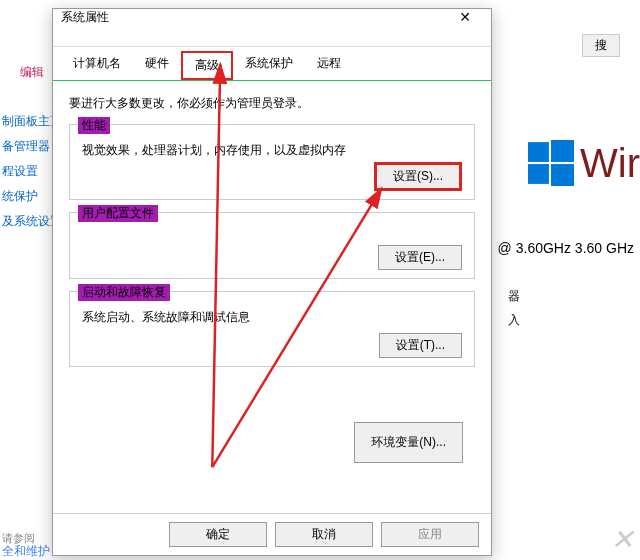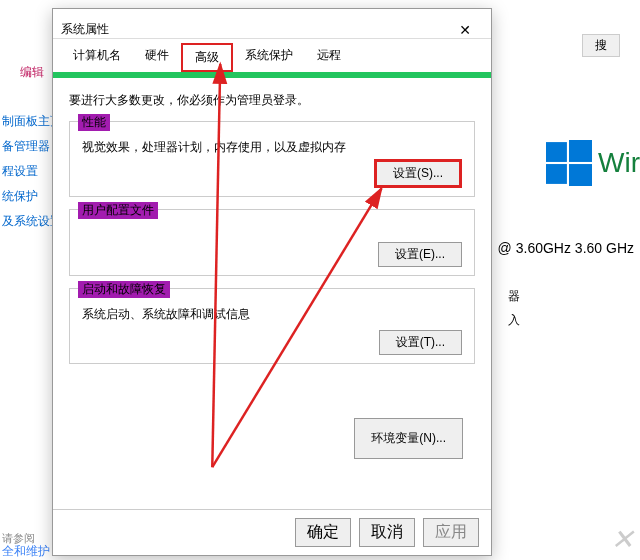--- a/index.html
+++ b/index.html
@@ -28,52 +28,52 @@
   .bg-searchbtn {
     position:absolute; right: 20px; top: 34px;
     border:1px solid #ccc; padding: 2px 12px; background:#f0f0f0;
     font-size:12px;
   }
   .win-logo {
     position:absolute; right: 0; top: 140px;
     display:flex; align-items:center;
   }
   .win-logo svg { width: 46px; height: 46px; }
-  .win-logo span { color:#15803d; font-size: 28px; font-weight:300; margin-left:6px;}
+  .win-logo span { color:#7f1d1d; font-size: 40px; font-weight:300; margin-left:6px;}
   .bg-ghz { position:absolute; right:6px; top:240px; font-size:14px; color:#000; }
   .bg-label1 { position:absolute; right:120px; top:288px; font-size:12px; color:#000;}
   .bg-label2 { position:absolute; right:120px; top:312px; font-size:12px; color:#000;}
   .watermark {
     position:absolute; right: 6px; bottom: 4px;
     color:#ccc; font-size: 28px; font-style: italic;
     pointer-events:none;
   }
   
   .dialog {
     position: absolute;
     left: 52px; top: 8px;
     width: 440px; height: 548px;
     background: #fff;
     border: 1px solid #999;
     box-shadow: 0 4px 16px rgba(0,0,0,0.25);
     display:flex; flex-direction:column;
   }
   .titlebar {
-    display:flex; align-items:flex-end;
-    height: 30px;
+    display:flex; align-items:flex-start;
+    height: 38px;
     padding: 0 8px;
     border-bottom: 1px solid #ddd;
     font-size:12px;
   }
   .titlebar .title { flex:1; }
   .titlebar .close { width:36px; text-align:center; font-size:14px; cursor:pointer;}
   .tabs {
     display:flex;
     padding: 4px 8px 0 8px;
-    border-bottom: 6px solid #22c55e;
+    border-bottom: 1px solid #22c55e;
     gap: 0;
   }
   .tab {
     padding: 4px 12px;
     font-size:12px;
     cursor:pointer;
     position:relative;
   }
   .tab.active {
     border: 2px solid #d22;
@@ -111,24 +111,24 @@
     border:1px solid #999;
     background:#efefef;
     font-size:12px; cursor:pointer;
   }
   .footer {
     border-top: 1px solid #ccc;
     padding: 8px 12px;
     display:flex; justify-content:flex-end; gap:8px;
   }
   .footer button {
-    padding: 3px 11px;
+    padding: 3px 36px;
     border:1px solid #999;
     background:#efefef;
-    font-size:16px;
+    font-size:12px;
     cursor:pointer;
   }
   .footer button.disabled { color:#888; }
   
   .anno { position:absolute; left:0; top:0; pointer-events:none; width:100%; height:100%; }
 </style>
 </head>
 <body>
 
 <div class="bg-sidebar">

